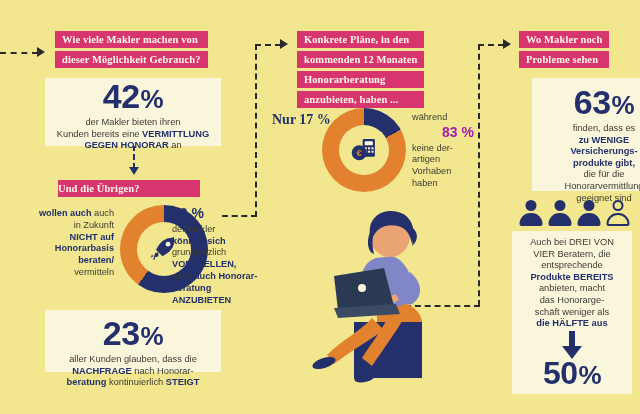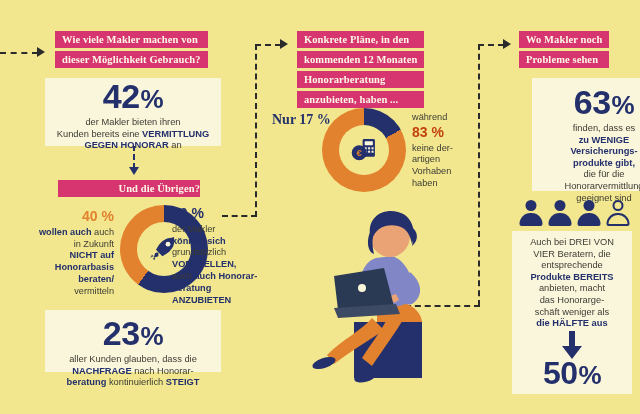--- a/index.html
+++ b/index.html
@@ -150,39 +150,38 @@
       <span>42</span><span class="pct">%</span>
     </div>
     <div class="body-txt">
       <span>der Makler bieten ihren</span><br>
       <span>Kunden bereits eine </span><b>VERMITTLUNG</b><br>
       <b>GEGEN HONORAR</b><span> an</span>
     </div>
   </div>
 
   <div class="pinkgroup" style="left:58px;top:180px;">
-    <div class="pinkbar" style="text-align:right;width:142px;padding:2.5px 0 3.5px 0;">Und die Übrigen?</div>
+    <div class="pinkbar" style="text-align:left;width:142px;padding:2.5px 0 3.5px 0;">Und die Übrigen?</div>
   </div>
 
   <div class="donut" style="left:120px;top:205px;width:88px;height:88px;
               background:conic-gradient(#23306b 0deg 216deg, #e2822e 216deg 360deg);">
     <div class="hole" style="width:54px;height:54px;"></div>
     <svg viewBox="0 0 40 40" style="position:absolute;left:50%;top:50%;transform:translate(-50%,-50%);width:32px;height:32px;">
       <g fill="#23306b">
         <path d="M30 6c-7 0-13 4-17 10l-3 5 8 8 5-3c6-4 10-10 10-17 0-2-1-3-3-3z"></path>
         <circle cx="25" cy="14" r="3" fill="#faf6dc"></circle>
         <path d="M13 24l-4 1-2 6 6-2z"></path>
         <path d="M6 32l3-1-1 3z"></path>
         <path d="M5 27l-2 4 4-2z" opacity="0.8"></path>
       </g>
     </svg>
   </div>
 
   <div class="sidelabel" style="left:18px;top:208px;width:96px;text-align:right;">
-    <span class="hl" style="color:#e2822e;">40 %</span>
     <b>wollen auch</b> auch<br>
     <span>in Zukunft</span><br>
     <b>NICHT auf</b><br>
     <b>Honorarbasis</b><br>
     <b>beraten/</b><br>
     <span>vermitteln</span>
   </div>
 
   <div class="sidelabel" style="left:172px;top:205px;width:86px;text-align:left;">
     <span class="hl" style="color:#23306b;">60 %</span>
@@ -231,21 +230,21 @@
         <rect x="28" y="23" width="3" height="3" fill="#faf6dc"></rect>
         <rect x="33" y="23" width="3" height="3" fill="#faf6dc"></rect>
         <circle cx="15" cy="26" r="11"></circle>
         <text x="15" y="31" font-size="14" font-family="Liberation Sans, sans-serif" fill="#e2822e" text-anchor="middle" font-weight="bold">€</text>
       </g>
     </svg>
   </div>
 
   <div class="sidelabel" style="left:412px;top:112px;width:62px;text-align:left;">
     <span>während</span><br>
-    <span class="hl" style="color:#c2410c;">83 %</span>
+    <span class="hl" style="color:#a21caf;text-align:right;">83 %</span>
     <span>keine der-</span><br>
     <span>artigen</span><br>
     <span>Vorhaben</span><br>
     <span>haben</span>
   </div>
 
   <svg class="illus" viewBox="0 0 200 200" style="left:272px;top:200px;width:200px;height:200px;">
 
     <rect x="82" y="122" width="68" height="56" fill="#23306b"></rect>
 

